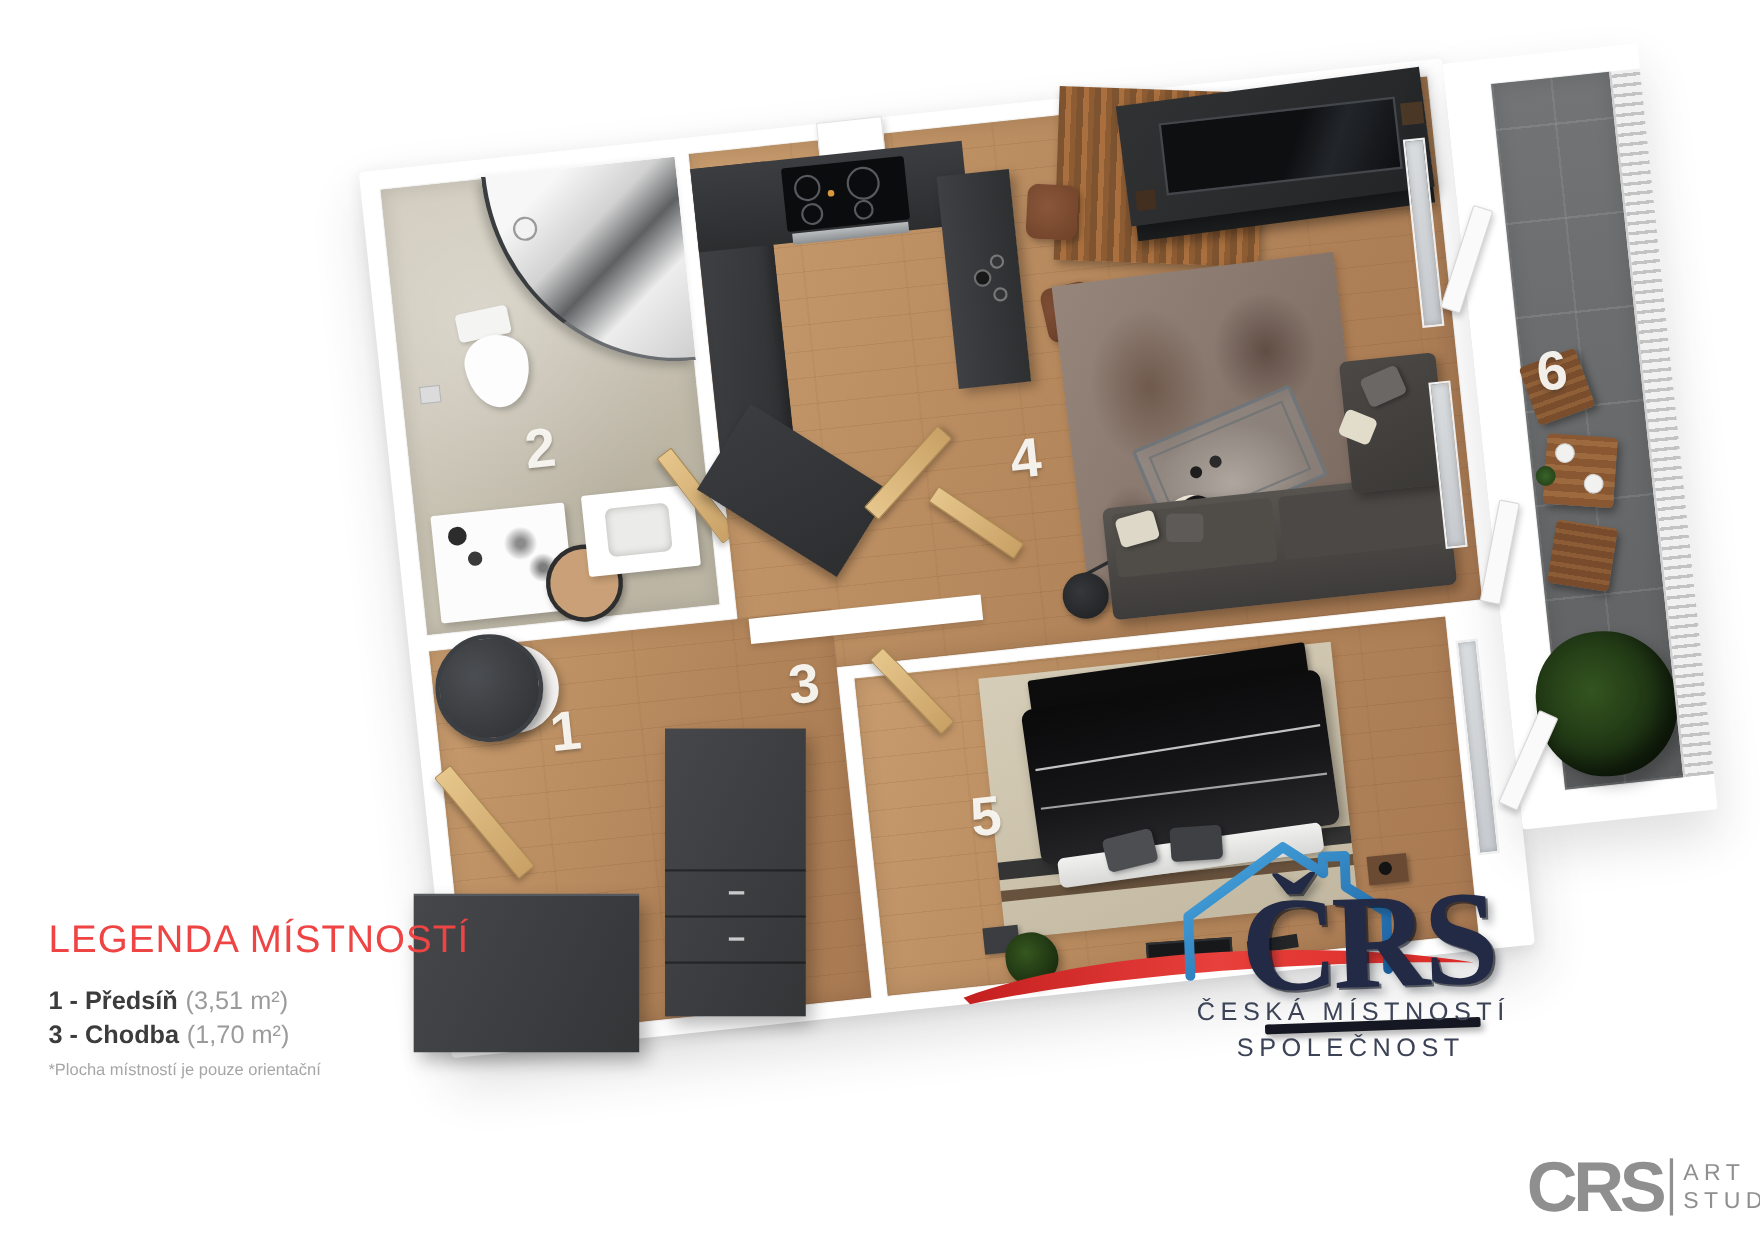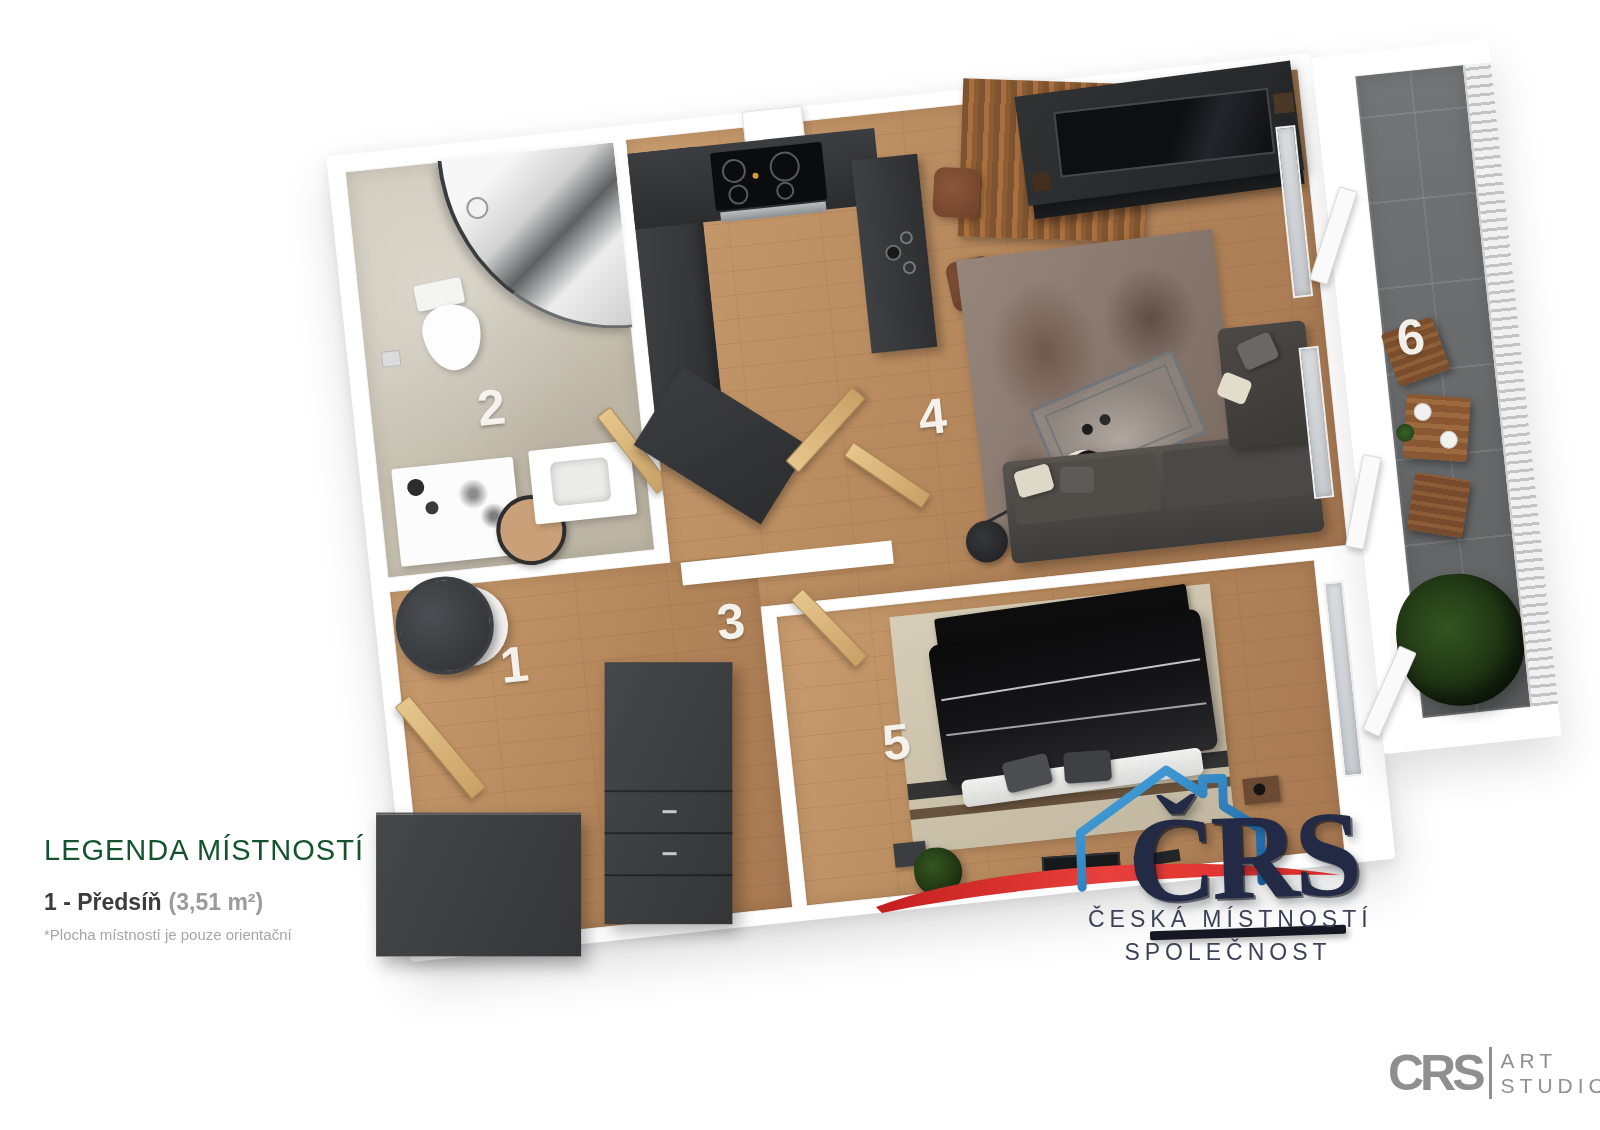--- a/index.html
+++ b/index.html
@@ -24,39 +24,39 @@
   .f{position:absolute;}
   .leaf{position:absolute;background:linear-gradient(90deg,#e6c68c,#c9a166);border:1px solid #ab8a52;
         border-radius:2px;box-shadow:2px 3px 6px rgba(0,0,0,.25);}
   .leafw{position:absolute;background:#fafafa;border:1px solid #d8d8d8;border-radius:2px;
         box-shadow:2px 3px 6px rgba(0,0,0,.22);}
   .num{position:absolute;font:700 50px/1 "Liberation Sans",sans-serif;color:rgba(250,248,243,.95);
        text-shadow:0 2px 3px rgba(60,55,45,.38);}
   .dark{background:linear-gradient(115deg,#45474a,#333537);}
   
   .legend{position:absolute;left:44px;top:834px;z-index:50;}
-  .legend-title{font-size:29px;font-weight:300;letter-spacing:1px;color:#14532d;}
+  .legend-title{font-size:35px;font-weight:300;letter-spacing:1px;color:#ef4444;}
   .legend-items{margin-top:20px;}
   .legend-item{font-size:23px;line-height:31px;white-space:nowrap;}
   .item-name{font-weight:700;color:#3c3c3c;}
-  .item-area{font-weight:700;color:#9b9b9b;margin-left:7px;margin-top:40px;}
+  .item-area{font-weight:400;color:#9b9b9b;margin-left:7px;margin-top:40px;}
   .legend-foot{margin-top:8px;font-size:15px;color:#a6a6a6;}
   
   .crs-logo{position:absolute;left:0;top:0;z-index:40;}
   .crs-letters{position:absolute;left:1128px;top:796px;font-family:"Liberation Serif",serif;
        font-weight:700;font-size:122px;line-height:1;letter-spacing:-5px;color:#222a45;
        transform:rotate(-2deg);
        text-shadow:2px 2px 0 rgba(10,13,24,.55),5px 6px 8px rgba(10,13,24,.35);}
   .crs-plinth{position:absolute;left:1150px;top:928px;width:196px;height:9px;background:#151822;
        transform:rotate(-2deg);border-radius:2px;box-shadow:3px 4px 6px rgba(0,0,0,.3);}
   .crs-line{position:absolute;left:1088px;width:280px;text-align:center;color:#3c4357;
        font-size:23px;font-weight:400;letter-spacing:5px;white-space:nowrap;}
   
   .studio{position:absolute;left:1388px;top:1047px;display:flex;align-items:center;z-index:50;color:#8f8f8f;}
-  .studio-crs{font-size:50px;font-weight:800;letter-spacing:-4px;line-height:1;}
+  .studio-crs{font-size:64px;font-weight:800;letter-spacing:-4px;line-height:1;}
   .studio-div{width:3px;height:52px;background:#8f8f8f;margin:0 9px 0 7px;}
   .studio-col{display:flex;flex-direction:column;justify-content:center;}
   .studio-line{font-size:21px;line-height:25px;letter-spacing:5px;font-weight:400;}
 </style>
 </head>
 <body>
 
 <div class="page">
 
   <div id="plan">
@@ -264,20 +264,23 @@
       <div class="leafw" style="left:2px;top:592px;width:17px;height:90px;transform:rotate(30deg);"></div>
     </div>
   </div>
 
   <div class="legend">
     <div class="legend-title">LEGENDA MÍSTNOSTÍ</div>
     <div class="legend-items">
       <div class="legend-item">
         <span class="item-name">1 - Předsíň</span><span class="item-area">(3,51 m²)</span>
       </div>
+      <div class="legend-item">
+        <span class="item-name">3 - Chodba</span><span class="item-area">(1,70 m²)</span>
+      </div>
     </div>
     <div class="legend-foot">*Plocha místností je pouze orientační</div>
   </div>
 
   <div class="crs-logo">
     <svg width="480" height="72" viewBox="0 0 480 72" style="position:absolute;left:872px;top:853px;">
       <defs>
         <linearGradient id="redg" x1="0" y1="0" x2="1" y2="0">
           <stop offset="0" stop-color="#c41f1f"></stop>
             <stop offset=".5" stop-color="#e8403c"></stop>

